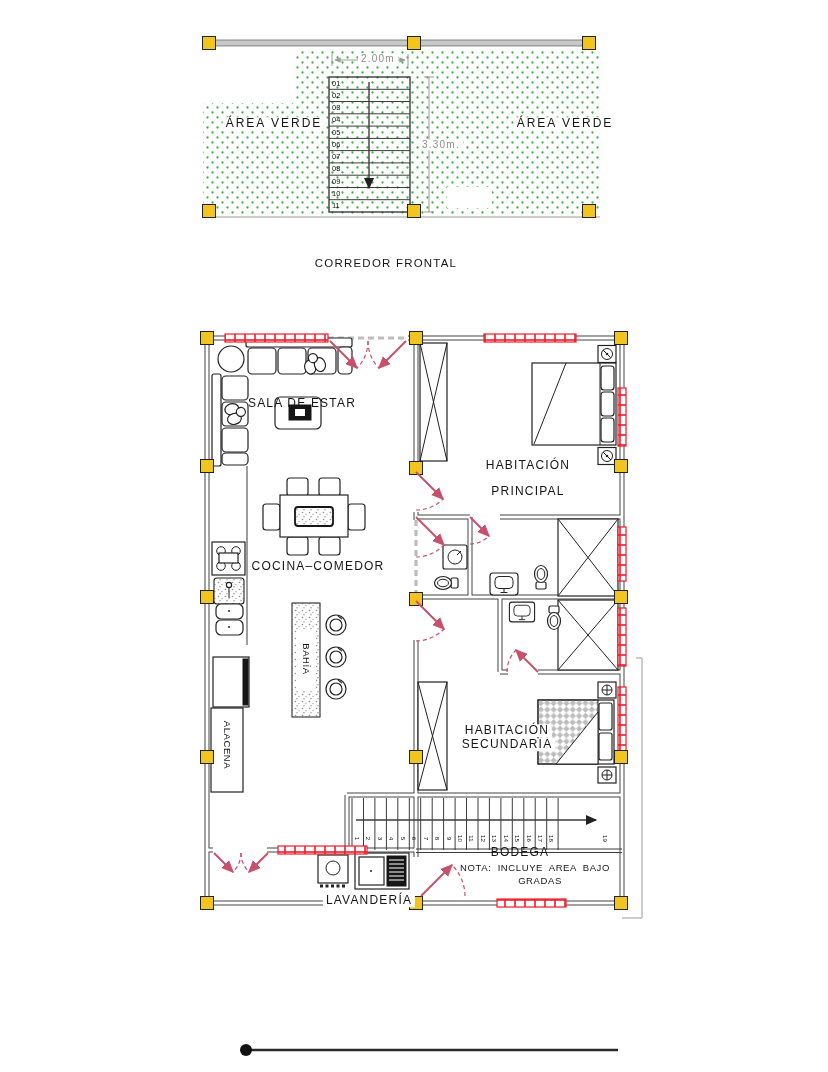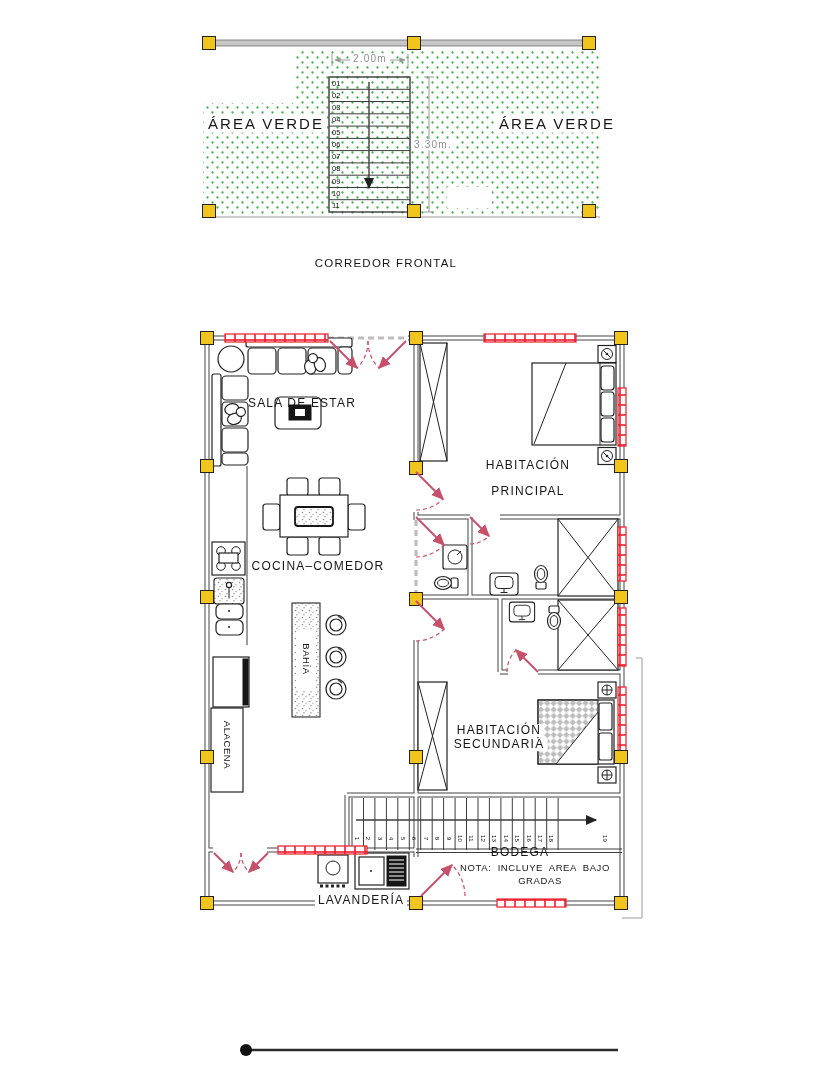--- a/index.html
+++ b/index.html
@@ -25,22 +25,22 @@
   .furnthin{fill:none;stroke:#222;stroke-width:1;}
   .blackfill{fill:#161616;stroke:#161616;}
   .grayline{stroke:#9a9a9a;stroke-width:1;fill:none;}
   .dimline{stroke:#9a9a9a;stroke-width:1;fill:none;}
   .titlerule{stroke:#2b2b2b;stroke-width:2.4;}
 
   
   .lbl{position:absolute;color:#161616;white-space:nowrap;letter-spacing:1.2px;
        transform:translate(-50%,-50%);line-height:1.12;text-align:center;}
   .lbl.rot90{transform:translate(-50%,-50%) rotate(90deg);}
-  .wbg{background:#fff;padding:0 3px;}
-  .sz13{font-size:15px;letter-spacing:2px;}
+  .wbg{background:#fff;padding:0 3px;margin-left:8px;}
+  .sz13{font-size:12px;letter-spacing:2px;}
   .sz12{font-size:12px;}
   .sz11{font-size:11.5px;}
   .sz10{font-size:10px;}
   .sz9{font-size:9.5px;letter-spacing:0.6px;}
   .dimtxt{color:#8f8f8f;}
   .note{word-spacing:3px;margin-left:16px;}
 
   
   .tsteps{position:absolute;left:331px;top:77px;width:24px;height:135px;
           display:flex;flex-direction:column;}

